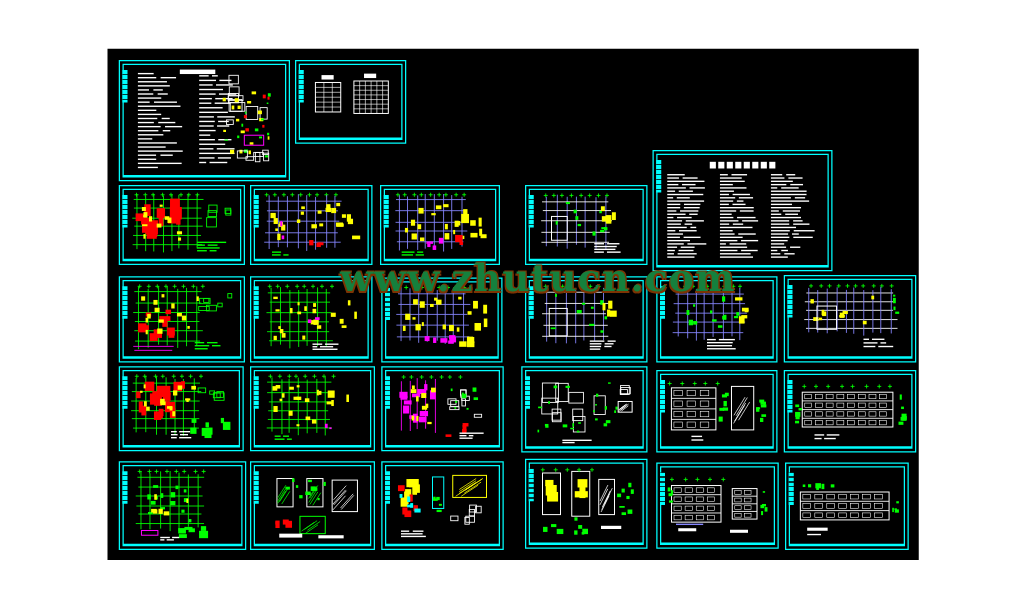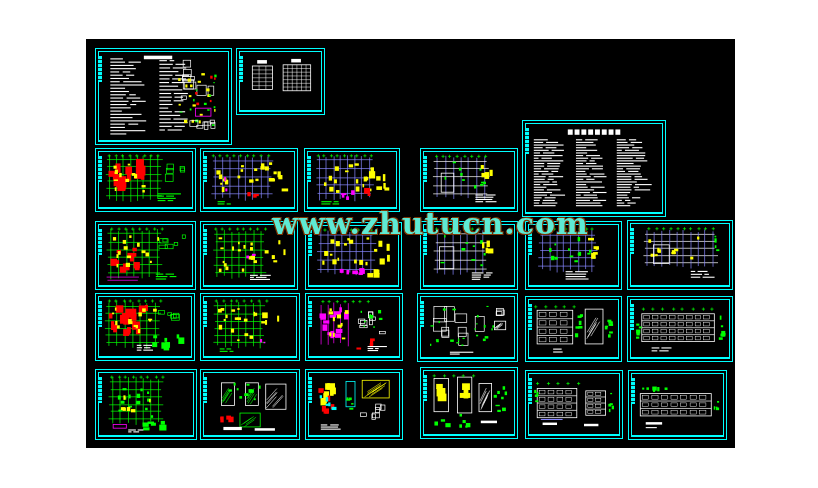--- a/index.html
+++ b/index.html
@@ -5,21 +5,21 @@
   html,body{margin:0;padding:0;background:#ffffff;font-family:"DejaVu Sans",sans-serif;}
   .stage{position:relative;width:818px;height:488px;background:#ffffff;overflow:hidden;}
   .canvas{position:absolute;left:86px;top:39px;width:649px;height:409px;background:#000000;overflow:hidden;}
   .sheet{position:absolute;box-sizing:border-box;border:1px solid #00ffff;background:#000000;}
   .sheet .inner{position:absolute;left:2px;top:2px;right:2px;bottom:2px;border:1px solid #00ffff;border-bottom-width:2px;}
   .sheet .strip{position:absolute;left:2px;top:7px;width:4px;height:26px;
      background:repeating-linear-gradient(180deg,#00ffff 0 3px,#003b3b 3px 4px);}
   .sheet svg{position:absolute;left:4px;top:4px;}
   .watermark{position:absolute;left:186px;top:170px;z-index:50;white-space:nowrap;
      font-family:"DejaVu Serif",serif;font-weight:bold;font-size:30px;line-height:30px;
-     letter-spacing:1px;color:#5eead4;
+     letter-spacing:1px;color:#15803d;
      text-shadow:1px 1px 0 #7d3403,-1px 1px 0 #7d3403,1px -1px 0 #7d3403;}
 </style>
 </head>
 <body>
 
 <div class="stage">
   <div class="canvas" id="canvas">
       <div class="sheet" style="left: 542px; top: 331px; width: 99px; height: 70px;">
         <div class="inner"></div>
         <div class="strip"></div>

